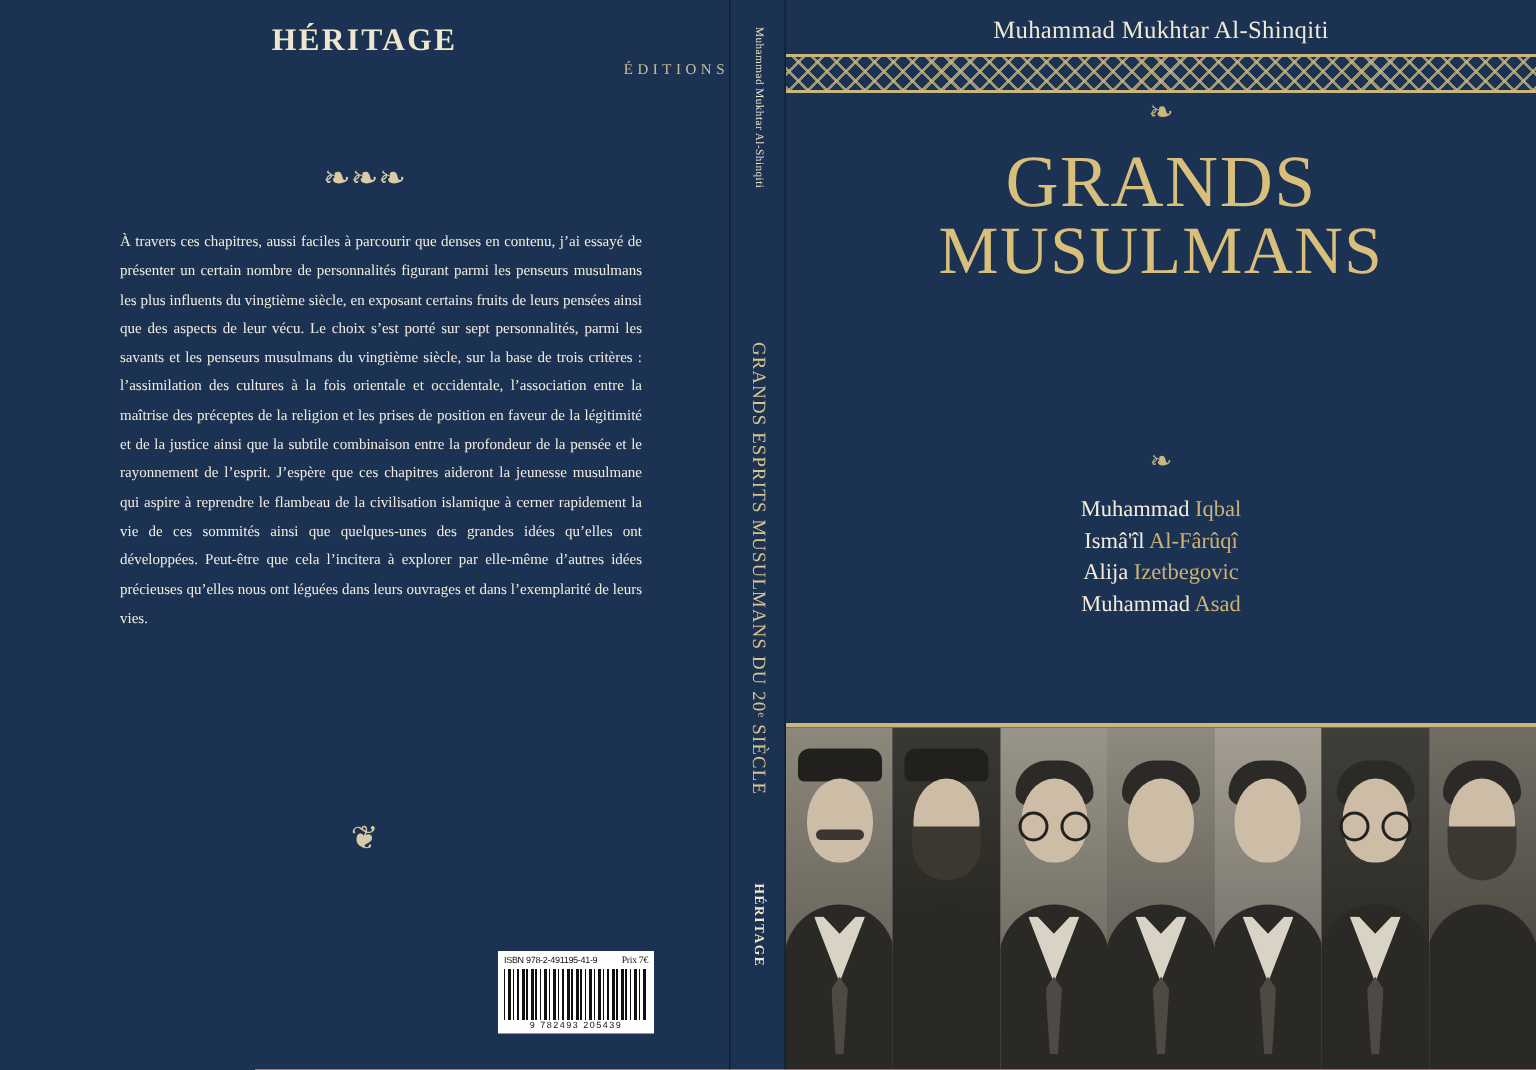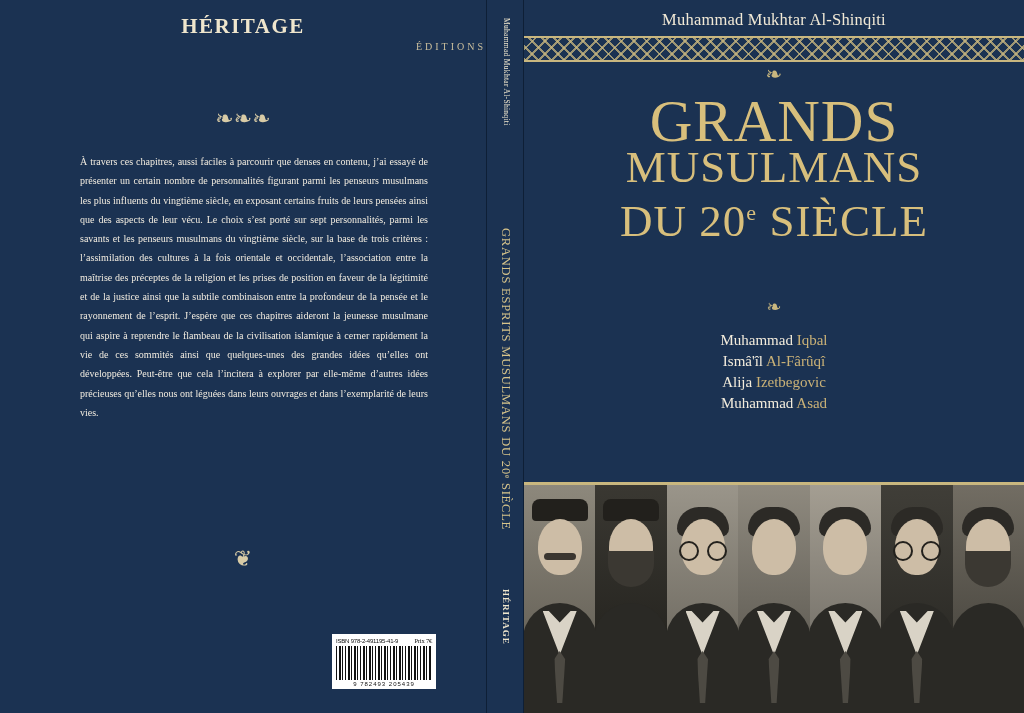--- a/index.html
+++ b/index.html
@@ -249,21 +249,21 @@
     position: absolute;
     top: 98px;
     left: 0;
     width: 500px;
     text-align: center;
     color: #d8bf7c;
     font-family: "Liberation Serif", serif;
     line-height: 46px;
     letter-spacing: 1px;
   }
-  .front-title .l1 { font-size: 59px; display: block; }
+  .front-title .l1 { font-size: 49px; display: block; }
   .front-title .l2 { font-size: 45px; display: block; }
   .front-title .l3 { font-size: 45px; display: block; }
   .front-title .l4 { font-size: 45px; display: block; }
   .front-title sup {
     font-size: 22px;
     vertical-align: super;
   }
   .front-ornament-2 {
     position: absolute;
     top: 296px;
@@ -465,21 +465,20 @@
 
     <div class="deco-band">
       <div class="deco-band-inner"></div>
     </div>
 
     <div class="front-ornament-1">❧</div>
 
     <div class="front-title">
       <span class="l1">GRANDS</span>
       <span class="l3">MUSULMANS</span>
-      <span class="l4"><span>DU 20</span><sup>e</sup><span> SIÈCLE</span></span>
     </div>
 
     <div class="front-ornament-2">❧</div>
 
     <div class="names">
       <div class="name-line"><span>Muhammad </span><span class="surname">Iqbal</span></div>
       <div class="name-line"><span>Ismâ'îl </span><span class="surname">Al-Fârûqî</span></div>
       <div class="name-line"><span>Alija </span><span class="surname">Izetbegovic</span></div>
       <div class="name-line"><span>Muhammad </span><span class="surname">Asad</span></div>
     </div>

